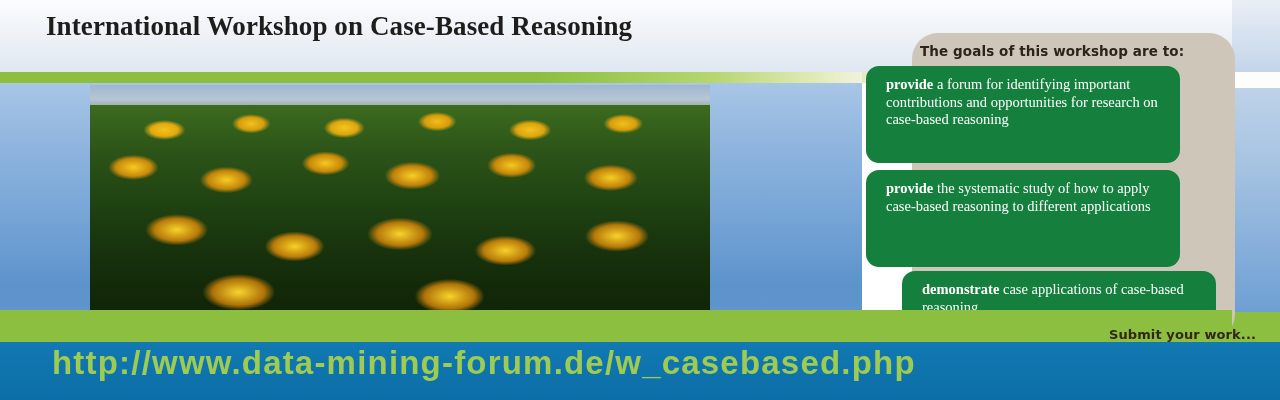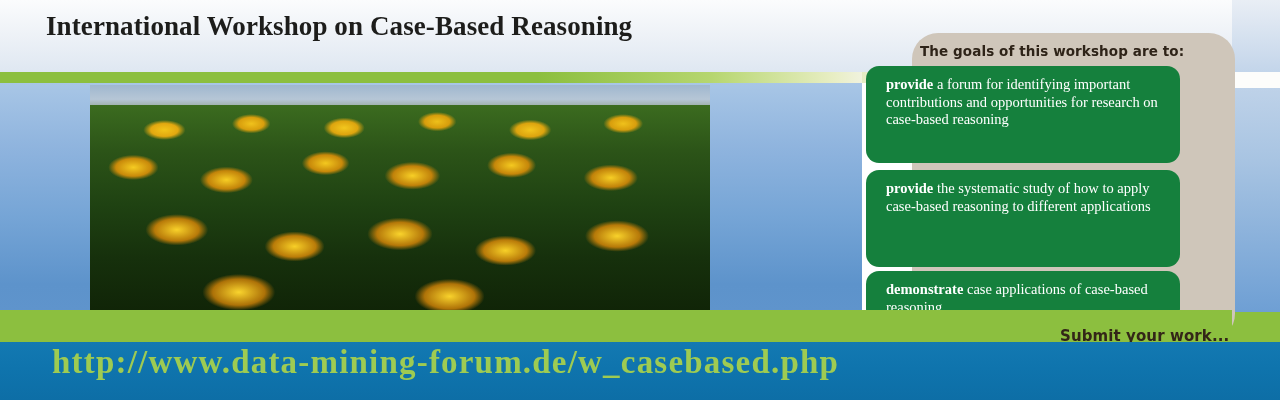--- a/index.html
+++ b/index.html
@@ -83,21 +83,21 @@
   
   .bottom-bar {
     position: absolute;
     left: 0; top: 342px;
     width: 1280px; height: 58px;
     background: linear-gradient(180deg, #1379b2 0%, #0f74ad 45%, #0d6ea6 100%);
   }
   .url-text {
     position: absolute;
     left: 52px; top: 344px;
-    font-family: Liberation Serif, serif;
+    font-family: Liberation Sans, sans-serif;
     font-size: 33px;
     font-weight: 700;
     color: #9ecb52;
     letter-spacing: 1.2px;
     white-space: nowrap;
   }
 
   
   .title-block {
     position: absolute;
@@ -174,35 +174,35 @@
     position: absolute;
     left: 866px;
     width: 314px;
     background: #15803d;
     border-radius: 13px;
     box-sizing: border-box;
     padding: 10px 16px 10px 20px;
   }
   .goal-box-1 { top: 66px;  height: 97px; }
   .goal-box-2 { top: 170px; height: 97px; }
-  .goal-box-3 { top: 271px; height: 51px; }
+  .goal-box-3 { top: 271px; height: 51px; margin-left: 36px; }
   .goal-text {
     font-family: "Liberation Serif", serif;
     font-size: 14.5px;
     line-height: 1.22;
     color: #ffffff;
   }
   .goal-text b {
     font-weight: 700;
   }
   .submit-note {
     position: absolute;
-    left: 1060px; top: 327px;
+    left: 1109px; top: 327px;
     font-family: "DejaVu Sans", sans-serif;
-    font-size: 15px;
+    font-size: 13px;
     font-weight: 700;
     color: #332618;
     letter-spacing: 0.1px;
   }
 </style>
 </head>
 <body>
 
 <div id="poster">
 

